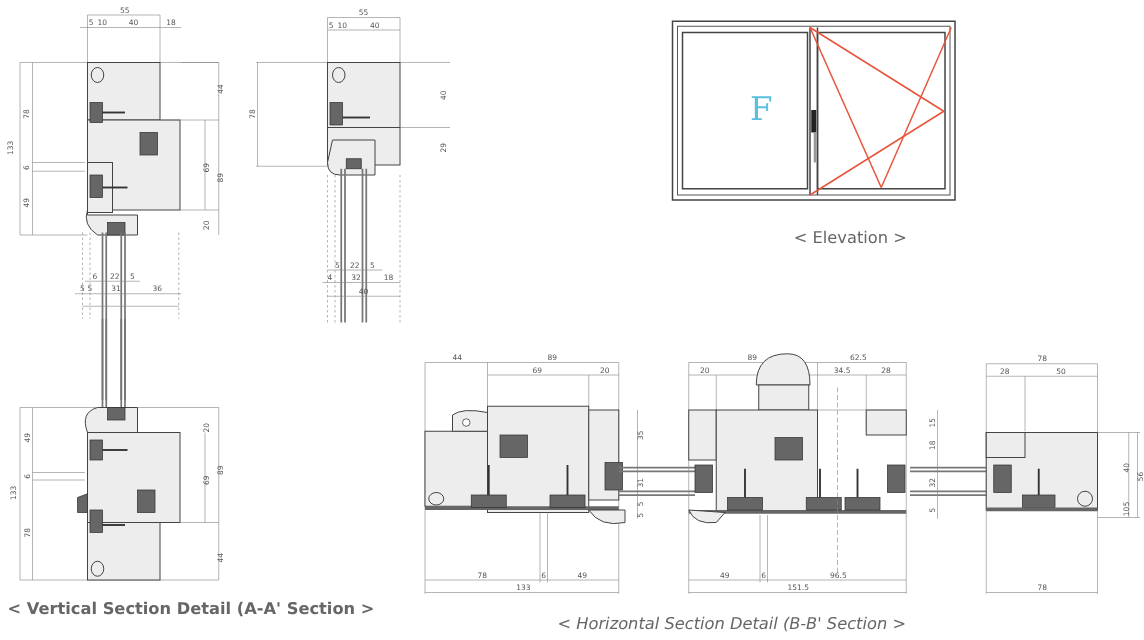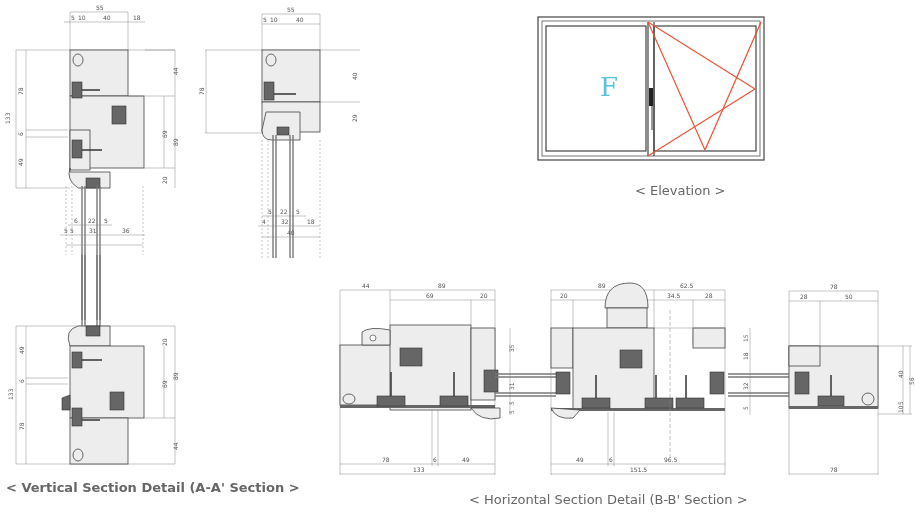--- a/index.html
+++ b/index.html
@@ -300,14 +300,14 @@
     <line class="lnt" x1="903" y1="346" x2="903" y2="414"></line>
     <text class="dim" x="903" y="378" transform="rotate(-90 903 378)">40</text>
     <line class="lnt" x1="910" y1="346" x2="910" y2="414"></line>
     <text class="dim" x="914" y="385" transform="rotate(-90 914 385)">56</text>
     <text class="dim" x="903" y="405" transform="rotate(-90 903 405)">5</text>
     <text class="dim" x="903" y="413" transform="rotate(-90 903 413)">10</text>
   </g>
 </svg>
 
 <div class="cap" style="left:6px; top:480px;font-weight:bold;">&lt; Vertical Section Detail (A-A' Section &gt;</div>
-<div class="cap" style="left:469px; top:492px;">&lt; Horizontal Section Detail (B-B' Section &gt;</div>
+<div class="cap" style="left:446px; top:492px;font-style:italic;">&lt; Horizontal Section Detail (B-B' Section &gt;</div>
 <div class="cap" style="left:610px; top:183px;margin-left:25px;">&lt; Elevation &gt;</div>
 
 </body></html>

